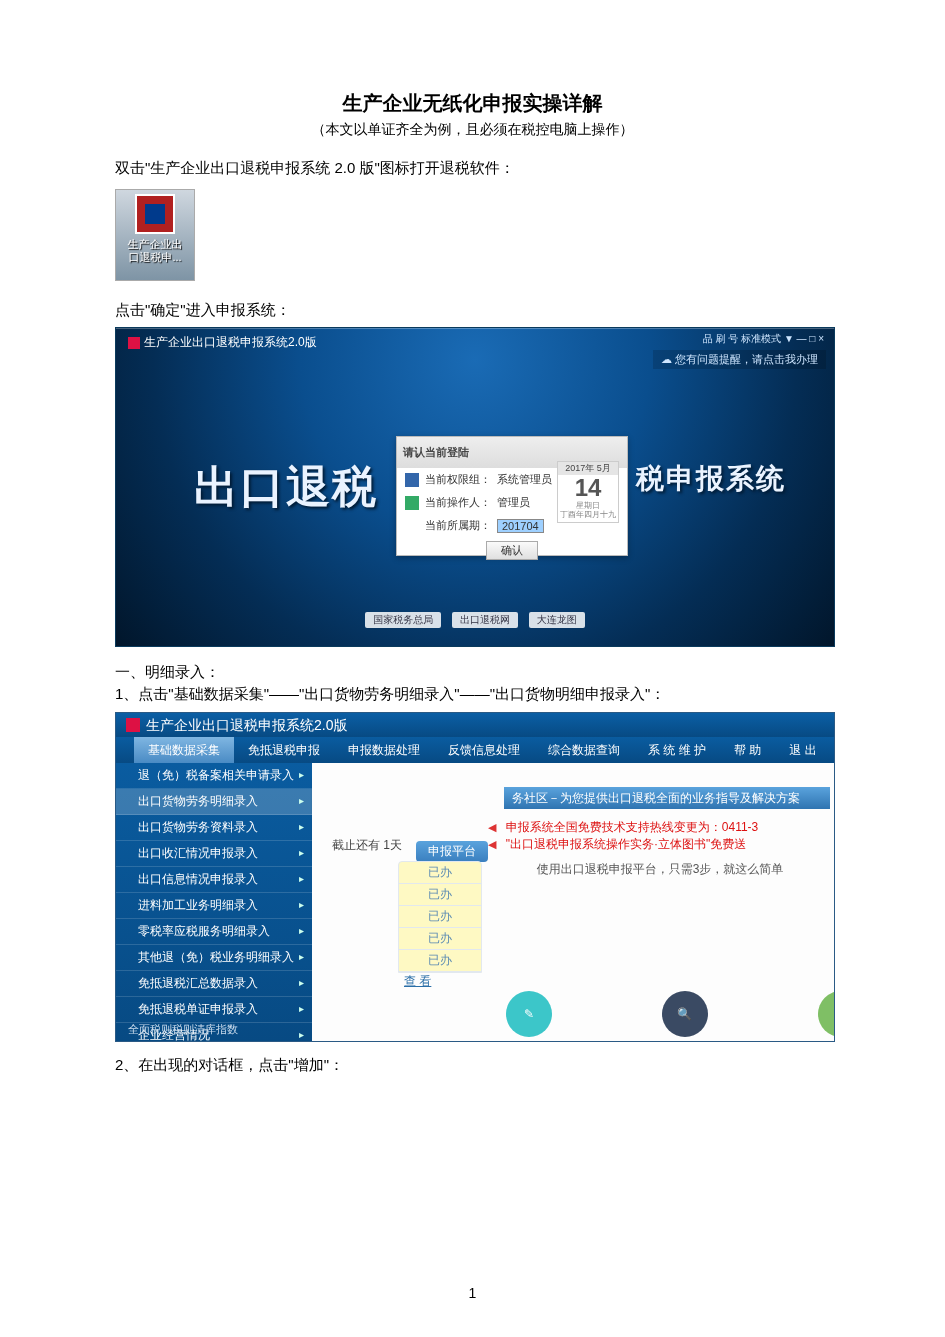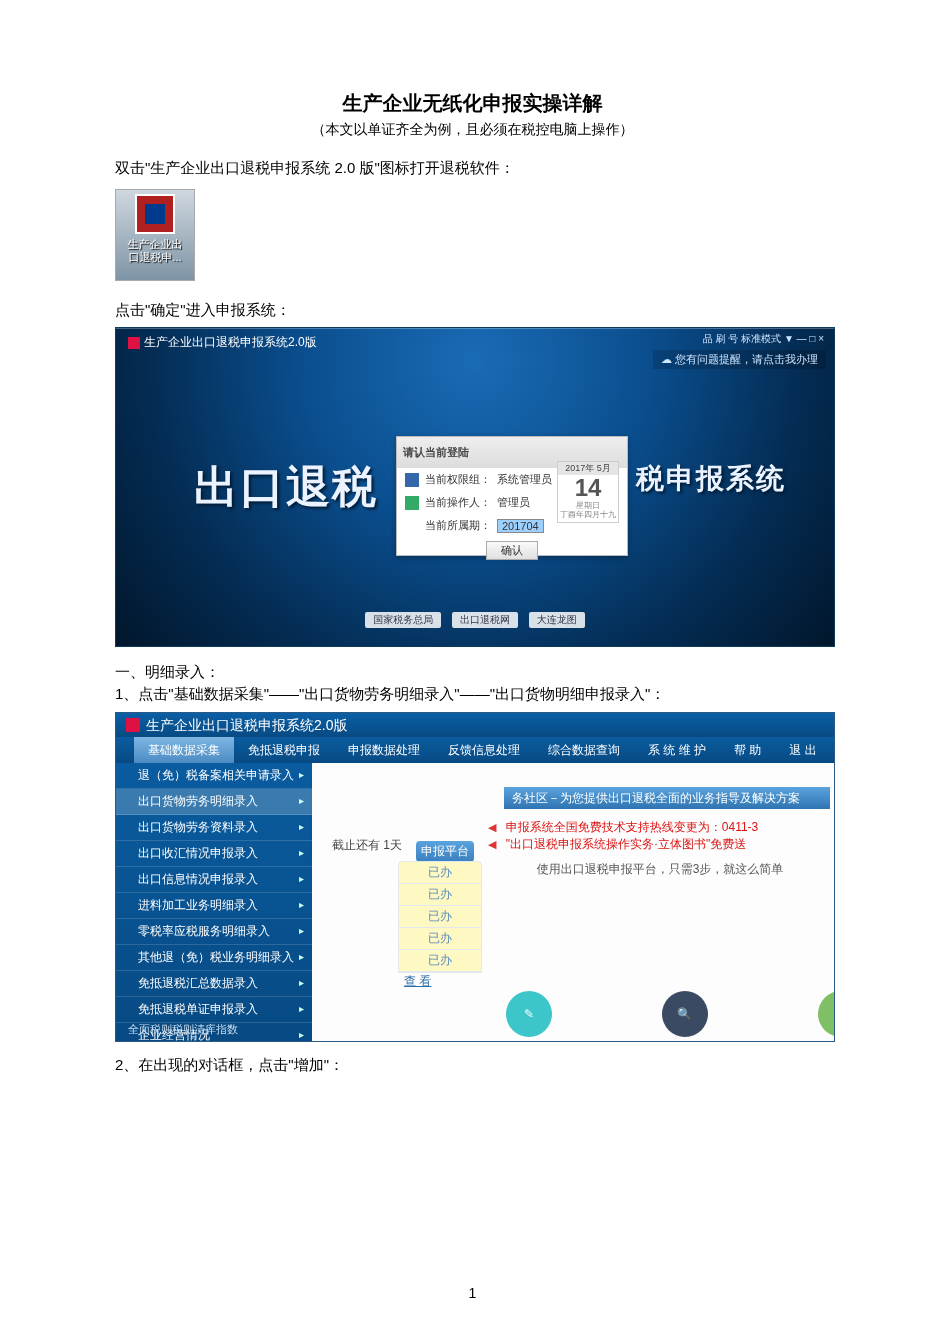--- a/index.html
+++ b/index.html
@@ -274,21 +274,21 @@
     position:absolute;
     left:196px; right:0; top:0; bottom:0;
     background:#fdfdfd;
     padding:4px 6px;
   }
   .s2-tabpill{
     position:absolute;
     left:104px;top:78px;
     background:linear-gradient(#5aa3dd,#3a7fbf);
     color:#fff;
-    padding:2px 5px;
+    padding:2px 12px;
     border-radius:4px;
     font-size:12px;
     font-family:Liberation Serif, serif;
   }
   .s2-banner{
     position:absolute;
     left:192px;top:24px;
     right:4px;
     background:linear-gradient(#5aa3dd,#2f74b1);
     color:#fff;

